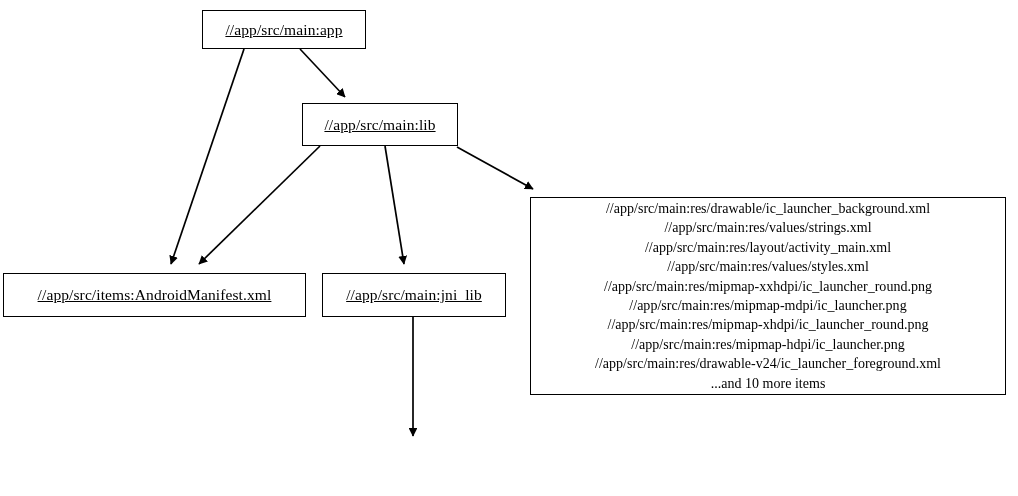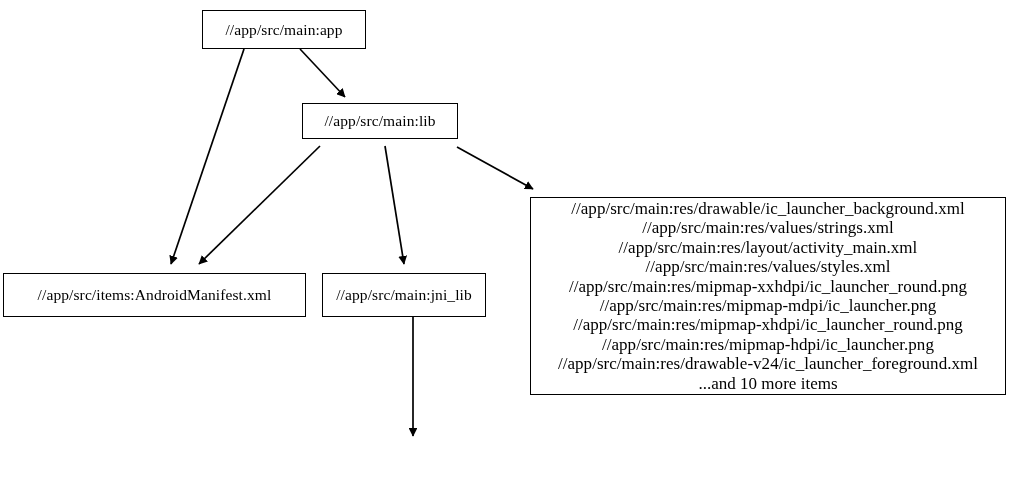--- a/index.html
+++ b/index.html
@@ -51,36 +51,37 @@
     display: block;
     white-space: pre;
     line-height: 1.0;
     text-align: center;
   }
 
   
   .node-single .node-label {
     font-size: 15.5px;
     letter-spacing: 0.1px;
+    text-decoration: underline;
   }
 
   
   .node-multi {
     padding: 6px 8px;
   }
   .node-multi .node-label {
-    font-size: 17px;
+    font-size: 14px;
     line-height: 19.4px;
     letter-spacing: 0.02px;
   }
 
   #node-app        { left: 202px; top: 10px;  width: 164px; height: 39px; }
-  #node-lib        { left: 302px; top: 103px; width: 156px; height: 36px; }
+  #node-lib        { left: 302px; top: 103px; width: 156px; height: 43px; }
   #node-manifest   { left: 3px;   top: 273px; width: 303px; height: 44px; }
-  #node-jnilib     { left: 322px; top: 273px; width: 164px; height: 44px; }
+  #node-jnilib     { left: 322px; top: 273px; width: 184px; height: 44px; }
   #node-res        { left: 530px; top: 197px; width: 476px; height: 198px; }
   #node-nativelib  { left: 280px; top: 444px; width: 271px; height: 45px; }
 </style>
 </head>
 <body>
 
 <div id="graph-canvas">
 
   <svg class="edge-layer" width="1018" height="496" viewBox="0 0 1018 496" xmlns="http://www.w3.org/2000/svg">
     <defs>

